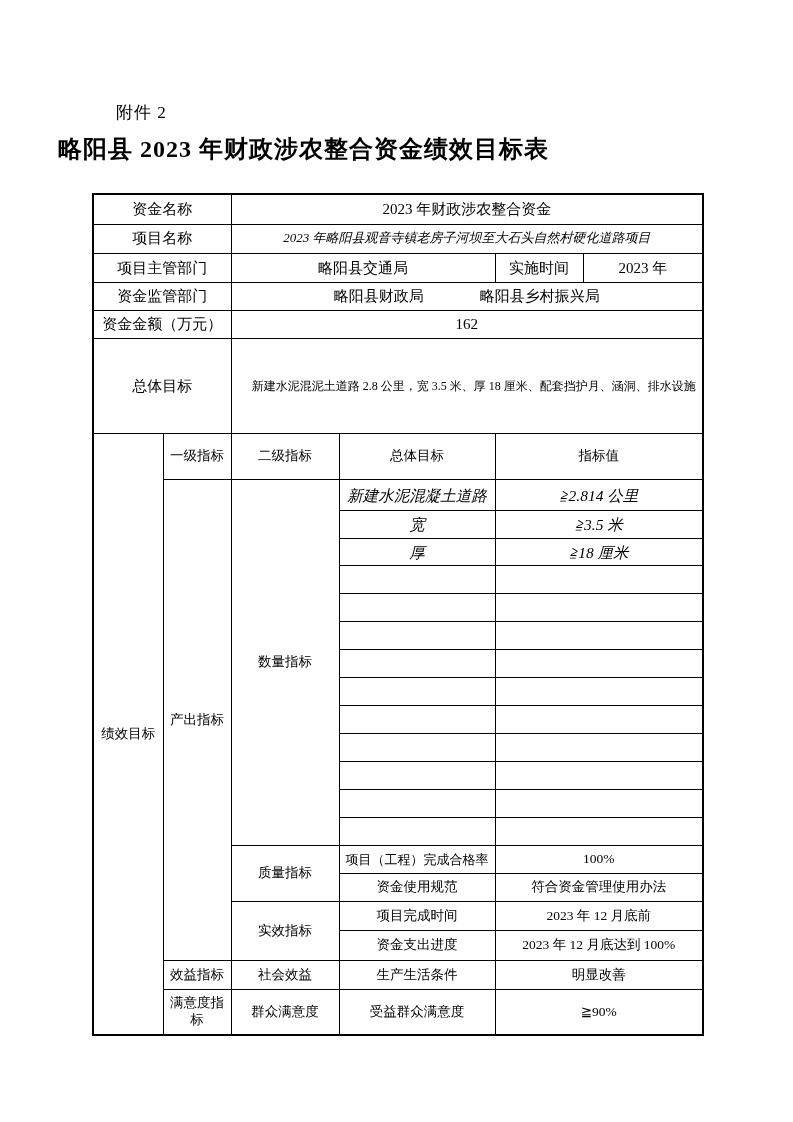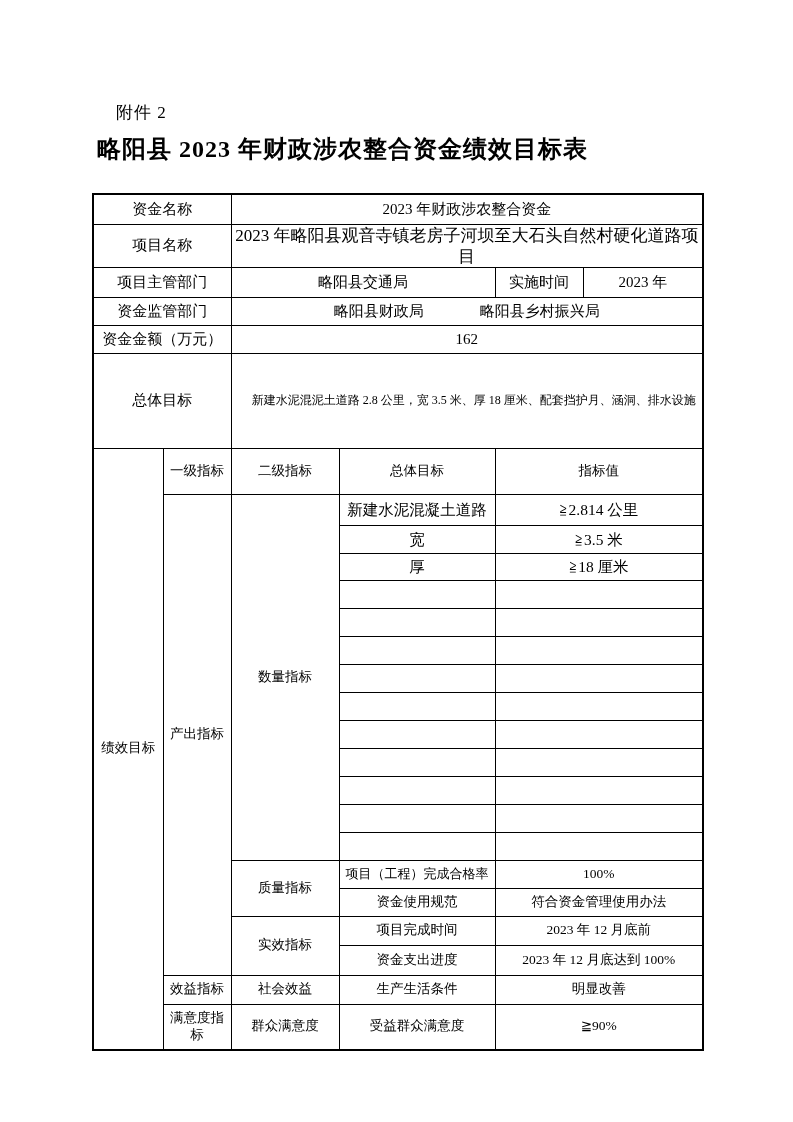--- a/index.html
+++ b/index.html
@@ -3,35 +3,35 @@
 <meta charset="utf-8">
 <style>
   html,body{margin:0;padding:0;}
   body{
     width:793px;height:1122px;background:#ffffff;position:relative;
     font-family:"Liberation Serif","DejaVu Serif",serif;color:#000;
   }
   .attachment{position:absolute;left:116px;top:101px;font-size:17px;letter-spacing:1px;}
   .doc-title{
     position:absolute;left:0;top:133px;width:627px;box-sizing:border-box;
-    padding-left:58px;text-align:center;font-size:24px;font-weight:bold;letter-spacing:1px;
+    padding-left:58px;font-size:24px;font-weight:bold;letter-spacing:1px;
   }
   table.main{
     position:absolute;left:92px;top:193px;
     border-collapse:collapse;table-layout:fixed;width:610px;
     border:2px solid #000;
   }
   td{
     border:1px solid #000;text-align:center;vertical-align:middle;
     padding:0 2px;font-size:13.5px;line-height:1.25;overflow:hidden;
     box-sizing:border-box;
   }
   td.info{font-size:15px;margin-top:8px;}
-  td.lg{font-size:15.5px;}
-  td.sm{font-size:17px;}
+  td.lg{font-size:15.5px;font-style:italic;}
+  td.sm{font-size:13px;font-style:italic;}
   td.sm2{font-size:12px;padding-left:16px;}
   td.fit{font-size:13px;padding:0;}
   td.tight{padding:5px;}
   .gap{display:inline-block;width:56px;}
 </style>
 </head>
 <body>
 
 <div class="attachment">附件 2</div>
 <div class="doc-title">略阳县 2023 年财政涉农整合资金绩效目标表</div>

